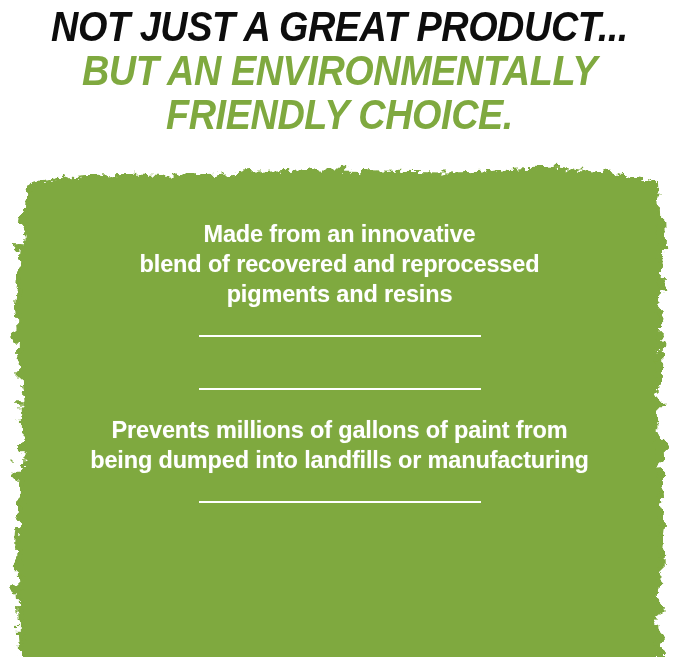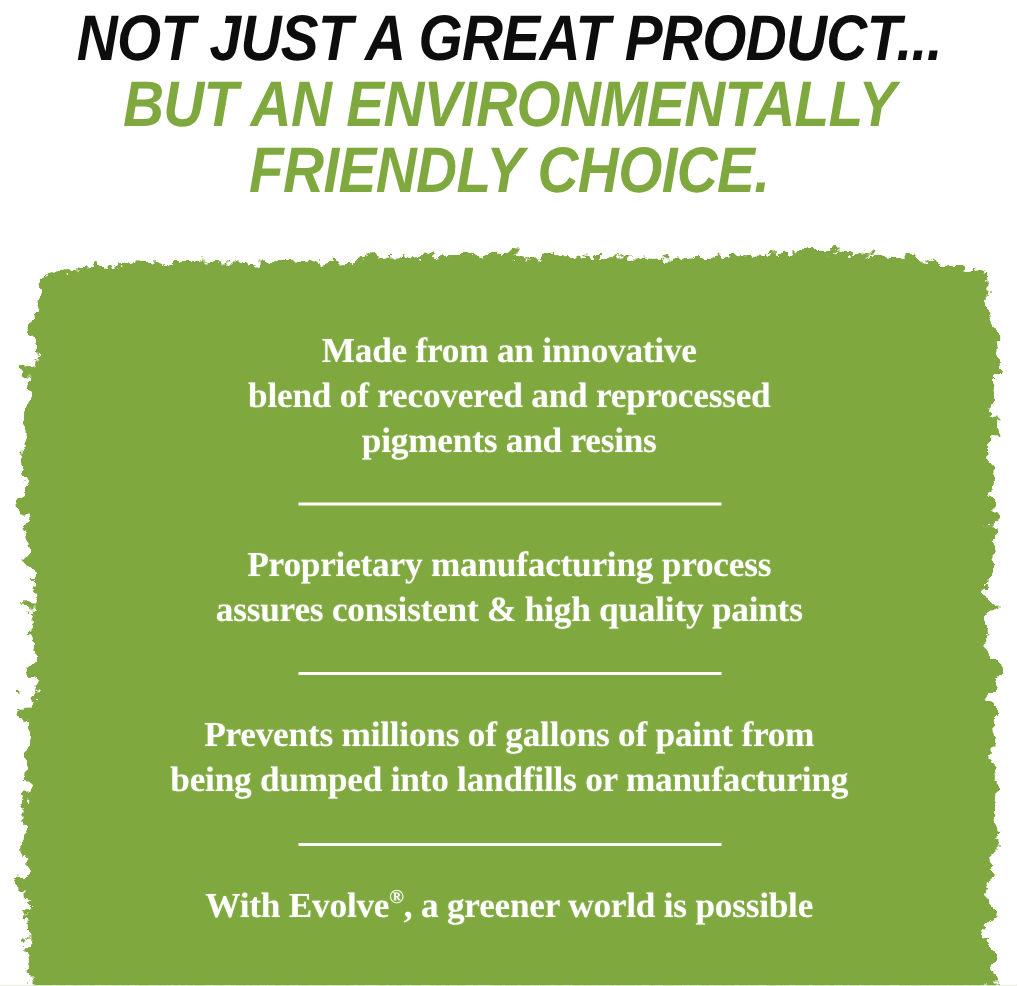--- a/index.html
+++ b/index.html
@@ -95,21 +95,21 @@
     display: flex;
     flex-direction: column;
     align-items: center;
     z-index: 3;
   }
 
   .benefit {
     width: 100%;
     text-align: center;
     color: #ffffff;
-    font-family: Liberation Serif, serif;
+    font-family: Liberation Sans, sans-serif;
     font-weight: 700;
     font-size: 23.5px;
     line-height: 1.28;
     letter-spacing: -0.15px;
     text-shadow: 0 0 1px rgba(255,255,255,0.35);
     white-space: pre-line;
   }
 
   .benefit.b1 { margin-top: 0px; }
   .benefit.b2 { margin-top: 0px; }
@@ -174,28 +174,25 @@
     </svg>
 
     <div class="panel-content">
 
       <div class="benefit b1">Made from an innovative
 blend of recovered and reprocessed
 pigments and resins</div>
 
       <div class="divider"></div>
 
-      <div class="benefit b2">Proprietary manufacturing process
-assures consistent &amp; high quality paints</div>
 
       <div class="divider"></div>
 
       <div class="benefit b3">Prevents millions of gallons of paint from
 being dumped into landfills or manufacturing</div>
 
       <div class="divider"></div>
 
-      <div class="benefit b4"><span>With Evolve</span><span class="reg">®</span><span>, a greener world is possible</span></div>
 
     </div>
   </div>
 
 </div>
 
 </body></html>

